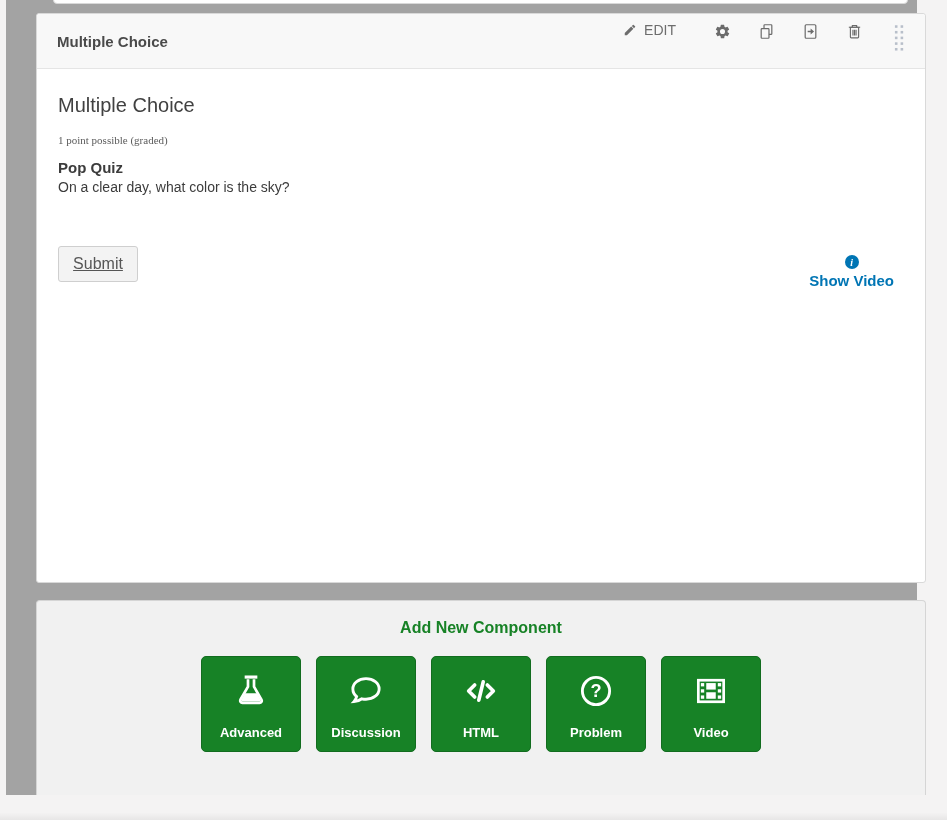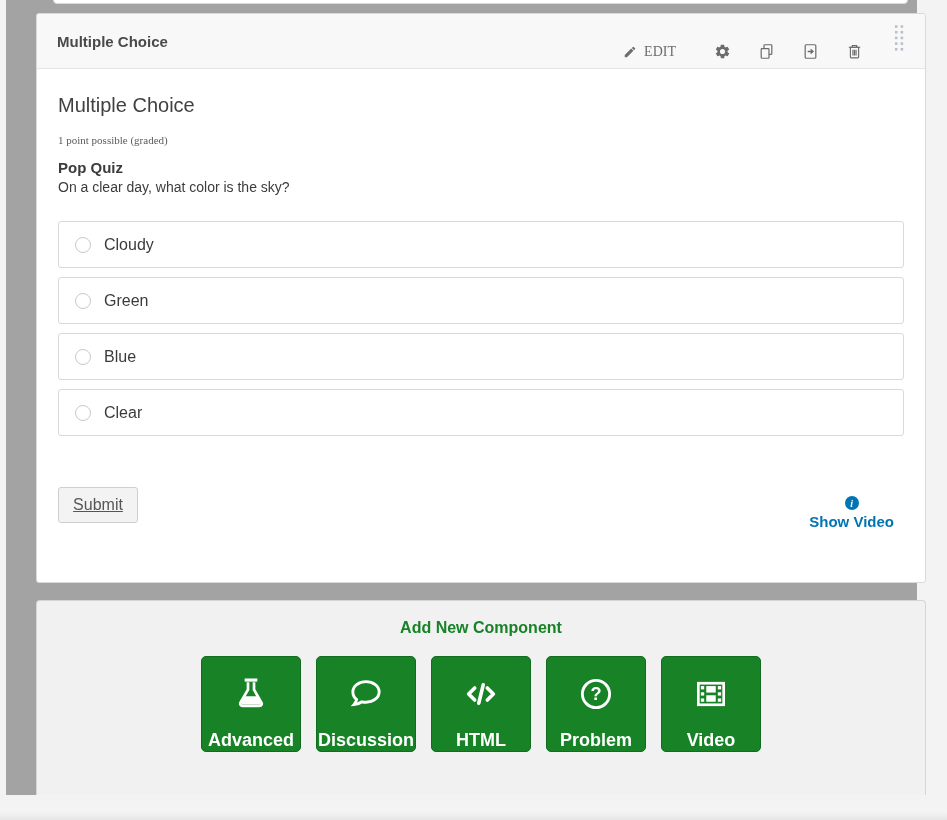--- a/index.html
+++ b/index.html
@@ -15,21 +15,21 @@
   .prev-component-edge { position: absolute; left: 47px; top: -10px; width: 855px; height: 14px;
                          background: #fff; border: 1px solid #d9d9d9; border-radius: 0 0 4px 4px; }
 
   
   .card { position: absolute; left: 30px; top: 13px; width: 890px; height: 570px;
           background: #fff; border: 1px solid #d9d9d9; border-radius: 3px; }
   .card-header { display: flex; align-items: center; justify-content: space-between;
                  height: 55px; padding: 0 10px 0 20px; background: #f8f8f8;
                  border-bottom: 1px solid #e5e5e5; border-radius: 3px 3px 0 0; }
   .card-title { font-size: 15px; font-weight: bold; color: #4a4a4a; }
-  .header-actions { display: flex; align-items: flex-end; font-family: Liberation Serif, serif; }
+  .header-actions { display: flex; align-items: flex-start; }
   .edit-btn { display: flex; align-items: center; gap: 7px; color: #6d6d6d; font-size: 14px;
               cursor: pointer; margin-right: 24px; }
   .icon-btn { width: 18px; height: 18px; margin: 0 13px; color: #6b6b6b; cursor: pointer;
               display: flex; align-items: center; justify-content: center; }
   .icon-btn svg { width: 17px; height: 17px; display: block; }
   .drag-handle { margin-left: 14px; margin-right: 6px; cursor: grab; padding: 2px 4px; }
 
   
   .card-body { padding: 23px 21px 0 21px; }
   .problem-title { font-size: 20px; font-weight: normal; color: #414141; margin-top: 2px; }
@@ -61,21 +61,21 @@
   .add-panel { position: absolute; left: 30px; top: 600px; width: 890px; height: 205px;
                background: #f1f1f1; border: 1px solid #d5d5d5; border-bottom-color: #c3c3c3;
                border-radius: 4px; text-align: center; }
   .add-title { font-size: 16px; font-weight: bold; color: #178226; margin-top: 18px; }
   .add-buttons { display: flex; justify-content: center; gap: 15px; margin-top: 19px; }
   .add-btn { width: 100px; height: 96px; background: #178226; border: 1px solid #126c1f;
              border-radius: 5px; display: flex; flex-direction: column; align-items: center;
              cursor: pointer; padding: 0; }
   .add-btn-icon { flex: 1; display: flex; align-items: center; justify-content: center; }
   .add-btn-icon svg { width: 38px; height: 38px; display: block; }
-  .add-btn-label { font-size: 18px; font-weight: bold; color: #ffffff; 
+  .add-btn-label { font-size: 13px; font-weight: bold; color: #ffffff; margin-bottom: 11px;
                    font-family: "Liberation Sans", sans-serif; }
 </style>
 </head>
 <body>
 
 <div id="screen">
   <div class="content-col">
 
     <div class="prev-component-edge"></div>
 
@@ -149,38 +149,20 @@
         </div>
       </div>
 
       <div class="card-body">
         <h3 class="problem-title">Multiple Choice</h3>
         <div class="points-text">1 point possible (graded)</div>
 
         <div class="question-title">Pop Quiz</div>
         <div class="question-text">On a clear day, what color is the sky?</div>
 
-        <div class="choices">
-          <div class="choice">
-            <span class="radio"></span>
-            <span class="choice-label">Cloudy</span>
-          </div>
-          <div class="choice">
-            <span class="radio"></span>
-            <span class="choice-label">Green</span>
-          </div>
-          <div class="choice">
-            <span class="radio"></span>
-            <span class="choice-label">Blue</span>
-          </div>
-          <div class="choice">
-            <span class="radio"></span>
-            <span class="choice-label">Clear</span>
-          </div>
-        </div>
 
         <div class="actions-row">
           <button class="submit-btn">Submit</button>
           <span class="show-answer">
             <span class="info-icon">i</span>
             <span class="show-answer-label">Show Video</span>
           </span>
         </div>
       </div>
     </div>

